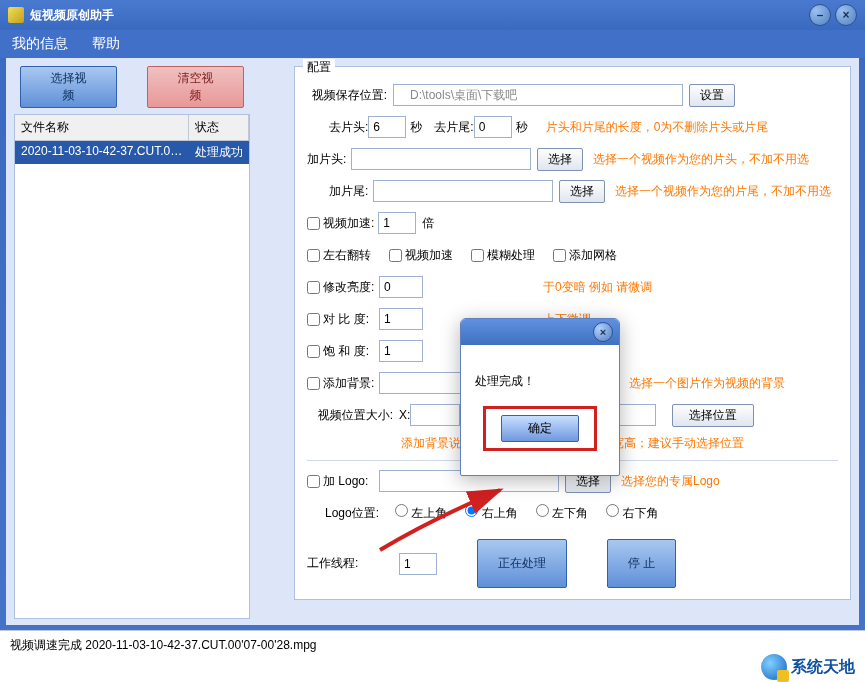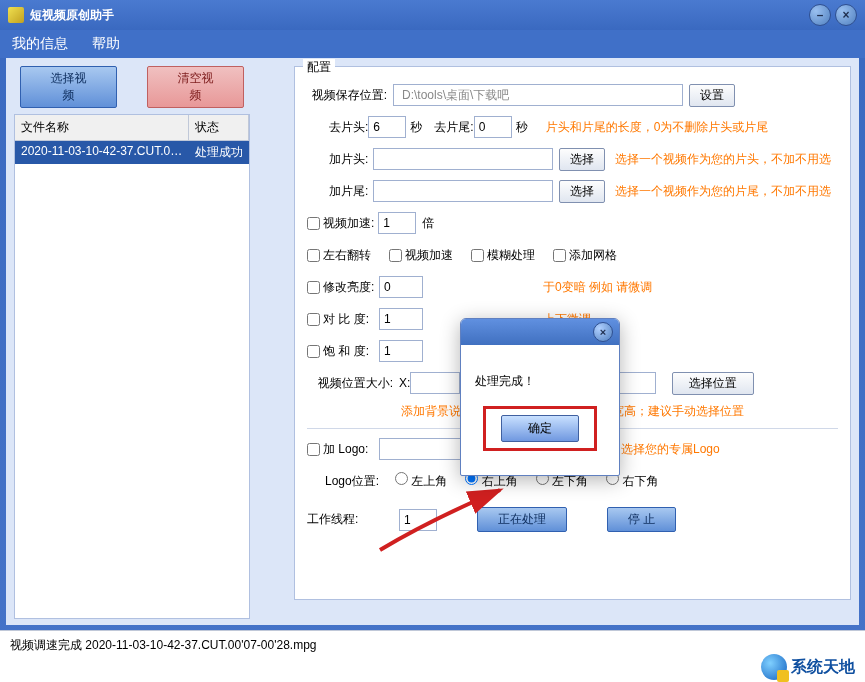--- a/index.html
+++ b/index.html
@@ -29,27 +29,27 @@
 .file-row { display: flex; background: #2858a8; color: #fff; }
 .file-row div { padding: 3px 6px; overflow: hidden; white-space: nowrap; text-overflow: ellipsis; }
 .fr-name { flex: 1; }
 .fr-status { width: 60px; }
 
 .config-panel { margin-left: 280px; border: 1px solid #b0c0e0; background: #fff; padding: 8px 12px 12px 12px; height: 534px; position: relative; }
 .config-title { position: absolute; top: -8px; left: 8px; background: #fff; padding: 0 4px; }
 
 .row { display: flex; align-items: center; margin: 8px 0; min-height: 24px; }
 .row .lbl { width: 80px; text-align: right; margin-right: 6px; }
-.row .input-long { width: 290px; height: 22px; border: 1px solid #a0b0d0; padding: 2px 8px; color: #888; }
+.row .input-long { width: 290px; height: 22px; border: 1px solid #a0b0d0; padding: 2px 16px; color: #888; }
 .row .input-med { width: 180px; height: 22px; border: 1px solid #a0b0d0; padding: 2px 4px; }
 .row .input-small { width: 44px; height: 22px; border: 1px solid #a0b0d0; padding: 2px 4px; text-align: left; }
 .row .input-xy { width: 50px; height: 22px; border: 1px solid #a0b0d0; padding: 2px 4px; margin-right: 10px; }
 .row .spin { width: 38px; height: 22px; border: 1px solid #a0b0d0; padding: 2px 4px; }
 .btn-small { background: linear-gradient(to bottom,#fdfdfd,#e0e6f0); border: 1px solid #8090b0; padding: 2px 10px; margin-left: 6px; cursor: pointer; border-radius: 2px; }
-.btn-proc { background: linear-gradient(to bottom,#a8c8f0,#6090d8); border: 1px solid #3060b0; padding: 3px 20px; border-radius: 2px; cursor: pointer; color: #103060; margin-left: 12px; }
+.btn-proc { background: linear-gradient(to bottom,#a8c8f0,#6090d8); border: 1px solid #3060b0; padding: 15px 20px; border-radius: 2px; cursor: pointer; color: #103060; margin-left: 12px; }
 .hint { color: #ff7800; margin-left: 10px; }
 .hint-block { color: #ff7800; text-align: center; margin: 4px 0 8px 0; }
 .chk { margin-right: 3px; }
 .chk-lbl { margin-right: 18px; }
 .sep { border-top: 1px solid #d0d8e8; margin: 6px 0; }
 .radio-group label { margin-right: 18px; }
 
 .statusbar { position: absolute; bottom: 0; left: 0; right: 0; height: 30px; background: #fff; border-top: 1px solid #c0c8d8; display: flex; align-items: center; padding: 0 10px; }
 
 .dialog { position: absolute; left: 460px; top: 318px; width: 160px; height: 158px; background: #fff; border: 1px solid #6080c0; border-radius: 6px 6px 2px 2px; box-shadow: 0 4px 20px rgba(0,0,0,0.3); z-index: 10; }
@@ -114,21 +114,21 @@
         <span style="margin-left:22px">去片头:</span>
         <input class="spin" value="6" style="">
         <span style="margin:0 12px 0 4px">秒</span>
         <span>去片尾:</span>
         <input class="spin" value="0" style="">
         <span style="margin:0 8px 0 4px">秒</span>
         <span class="hint">片头和片尾的长度，0为不删除片头或片尾</span>
       </div>
 
       <div class="row">
-        <span style="margin-left:22px;width:44px;display:inline-block">加片头:</span>
+        <span style="width:44px;display:inline-block">加片头:</span>
         <input class="input-med" value="" style="">
         <button class="btn-small">选择</button>
         <span class="hint">选择一个视频作为您的片头，不加不用选</span>
       </div>
 
       <div class="row">
         <span style="margin-left:22px;width:44px;display:inline-block">加片尾:</span>
         <input class="input-med" value="" style="">
         <button class="btn-small">选择</button>
         <span class="hint">选择一个视频作为您的片尾，不加不用选</span>
@@ -165,20 +165,26 @@
         <input class="input-small" value="1" style="">
         <span class="hint" style="margin-left:120px">上下微调</span>
       </div>
 
       <div class="row">
         <input type="checkbox" class="chk" style="">
         <span style="width:56px;display:inline-block">饱 和  度:</span>
         <input class="input-small" value="1" style="">
       </div>
 
+      <div class="row">
+        <input type="checkbox" class="chk" style="">
+        <span style="width:56px;display:inline-block">添加背景:</span>
+        <input class="input-med" style="width: 220px;" value="">
+        <span class="hint" style="margin-left:30px">选择一个图片作为视频的背景</span>
+      </div>
 
       <div class="row">
         <span style="width:86px;display:inline-block;text-align:right;margin-right:6px">视频位置大小:</span>
         <span>X:</span>
         <input class="input-xy" value="" style="">
         <span style="margin-left:120px">高:</span>
         <input class="input-xy" value="" style="">
         <button class="btn-small" style="padding:2px 16px">选择位置</button>
       </div>
       <div class="hint-block">添加背景说明：X和Y                                              宽和高代表视频的宽高；建议手动选择位置</div>

